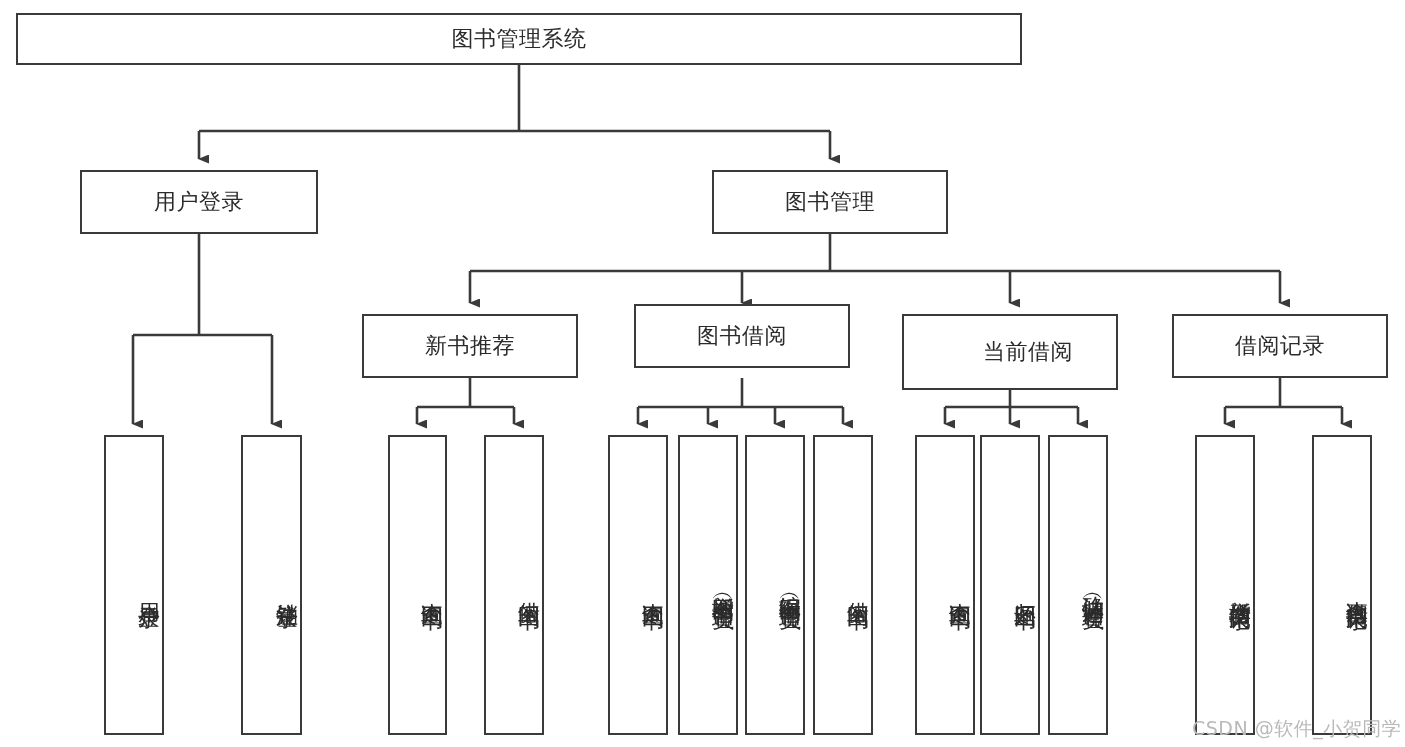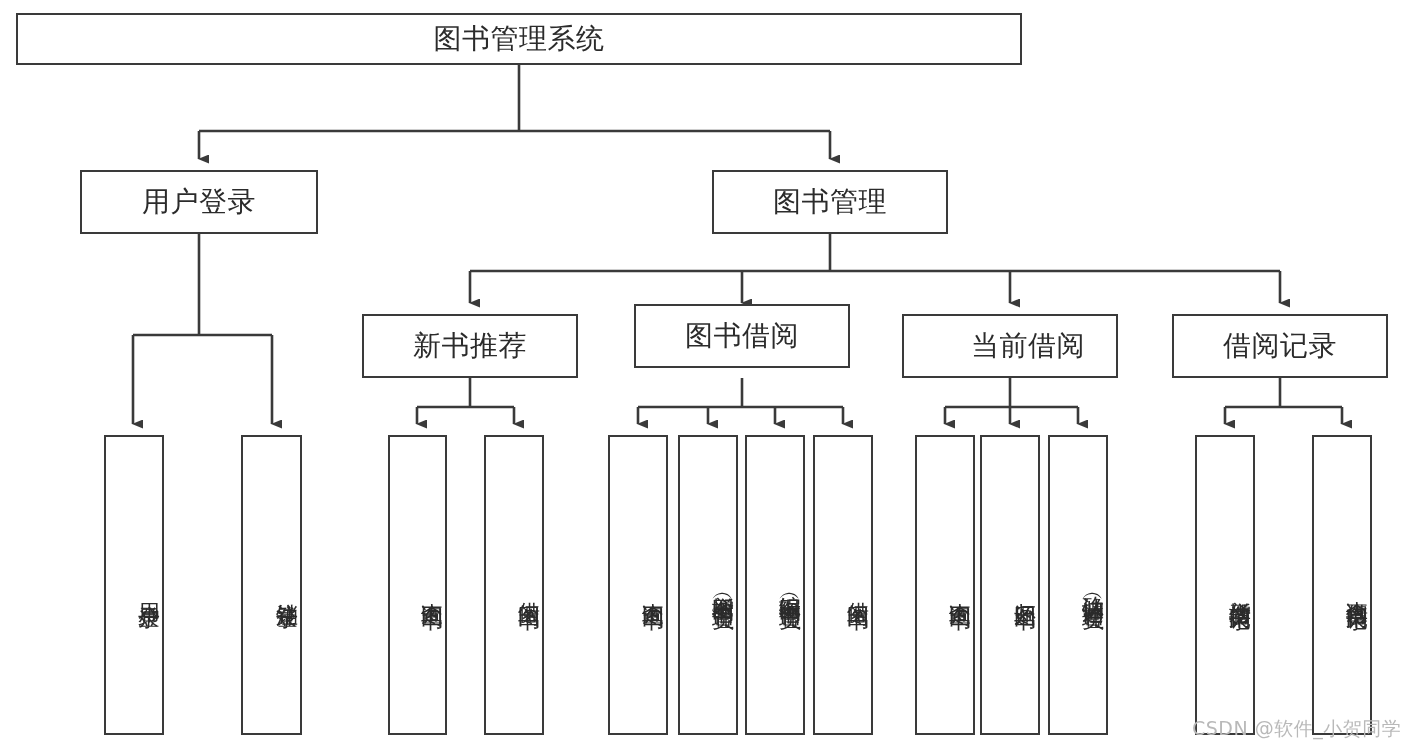--- a/index.html
+++ b/index.html
@@ -31,21 +31,21 @@
     box-sizing: border-box;
     border: 2px solid #3a3a3a;
     background: #ffffff;
     display: flex;
     align-items: center;
     justify-content: center;
     color: #2b2b2b;
     line-height: 1.18;
   }
   .node.horiz {
-    font-size: 28px;
+    font-size: 22px;
     letter-spacing: 0.5px;
   }
   .node.vert {
     writing-mode: vertical-rl;
     text-orientation: upright;
     font-size: 22px;
     letter-spacing: 2px;
     align-items: flex-start;
     justify-content: center;
     padding-top: 8px;
@@ -130,21 +130,21 @@
   <div class="node horiz" style="left:362px; top:314px; width:216px; height:64px;">
     <span class="label">新书推荐</span>
   </div>
 
   <div class="node horiz" style="left:712px; top:170px; width:236px; height:64px;">
     <span class="label">图书管理</span>
   </div>
   <div class="node horiz" style="left:634px; top:304px; width:216px; height:64px;">
     <span class="label">图书借阅</span>
   </div>
-  <div class="node horiz" style="left:902px; top:314px; width:216px; height:64px;padding-left:36px;">
+  <div class="node horiz" style="left:902px; top:314px; width:216px; height:76px;padding-left:36px;">
     <span class="label">当前借阅</span>
   </div>
   <div class="node horiz" style="left:1172px; top:314px; width:216px; height:64px;">
     <span class="label">借阅记录</span>
   </div>
 
   <div class="node vert" style="left:104px; top:435px; width:60px; height:300px;">
     <span class="label">用户登录</span>
   </div>
   <div class="node vert" style="left:241px; top:435px; width:61px; height:300px;">

